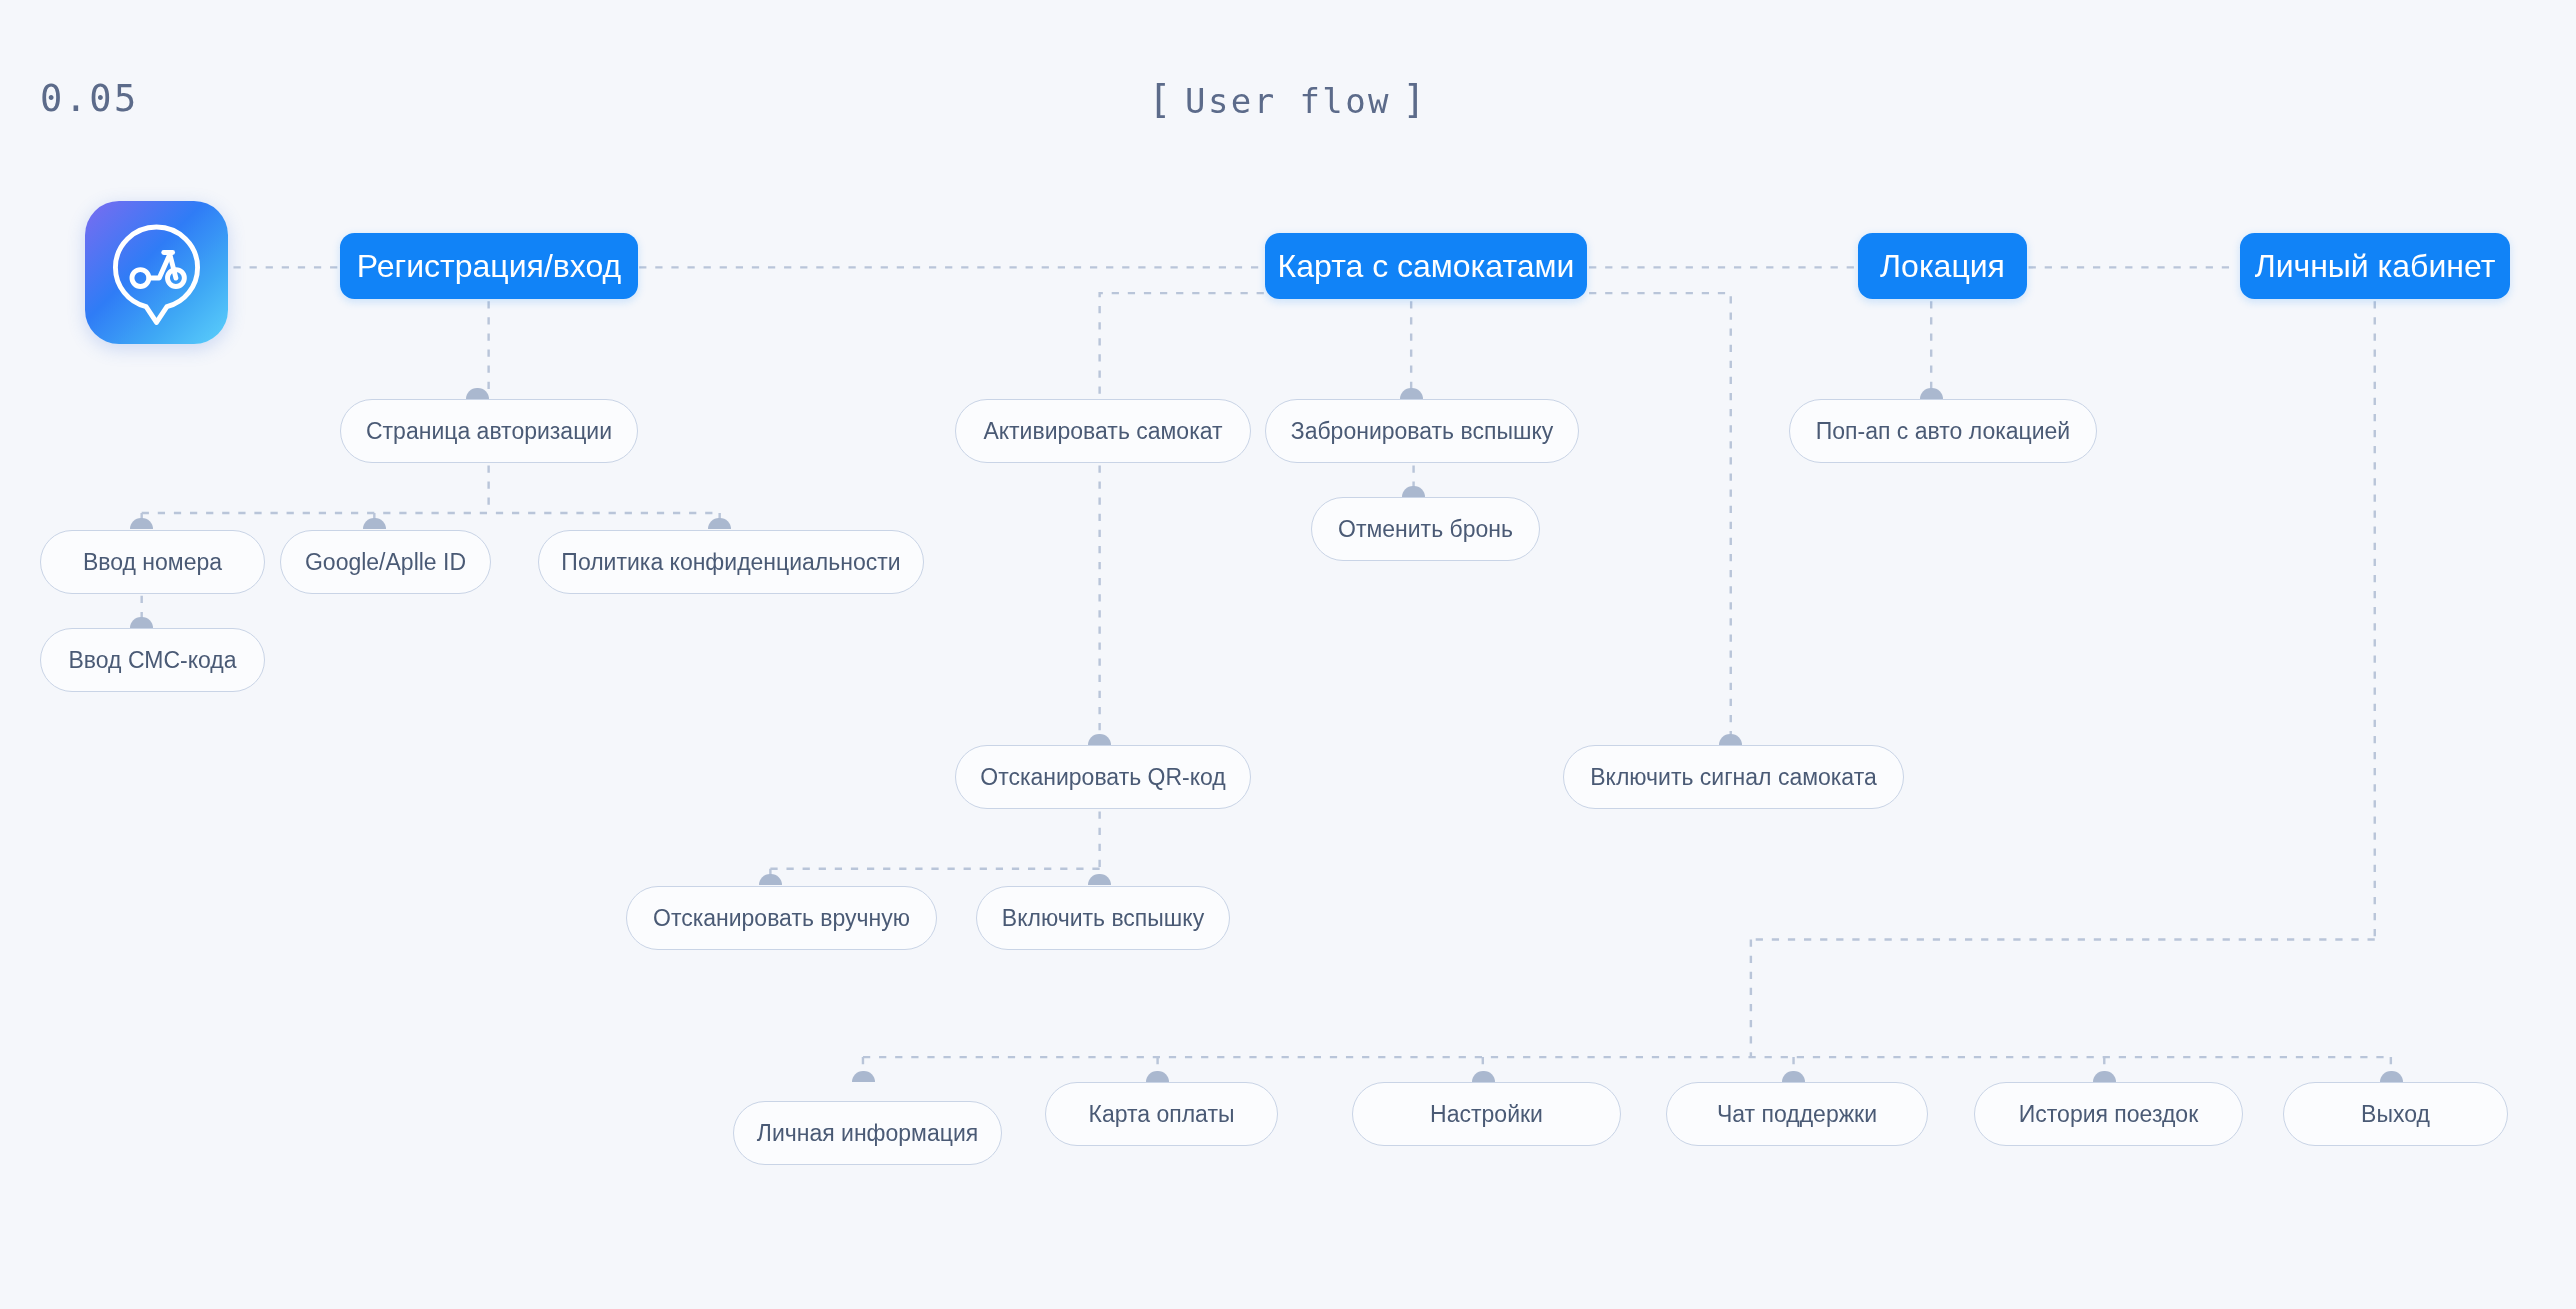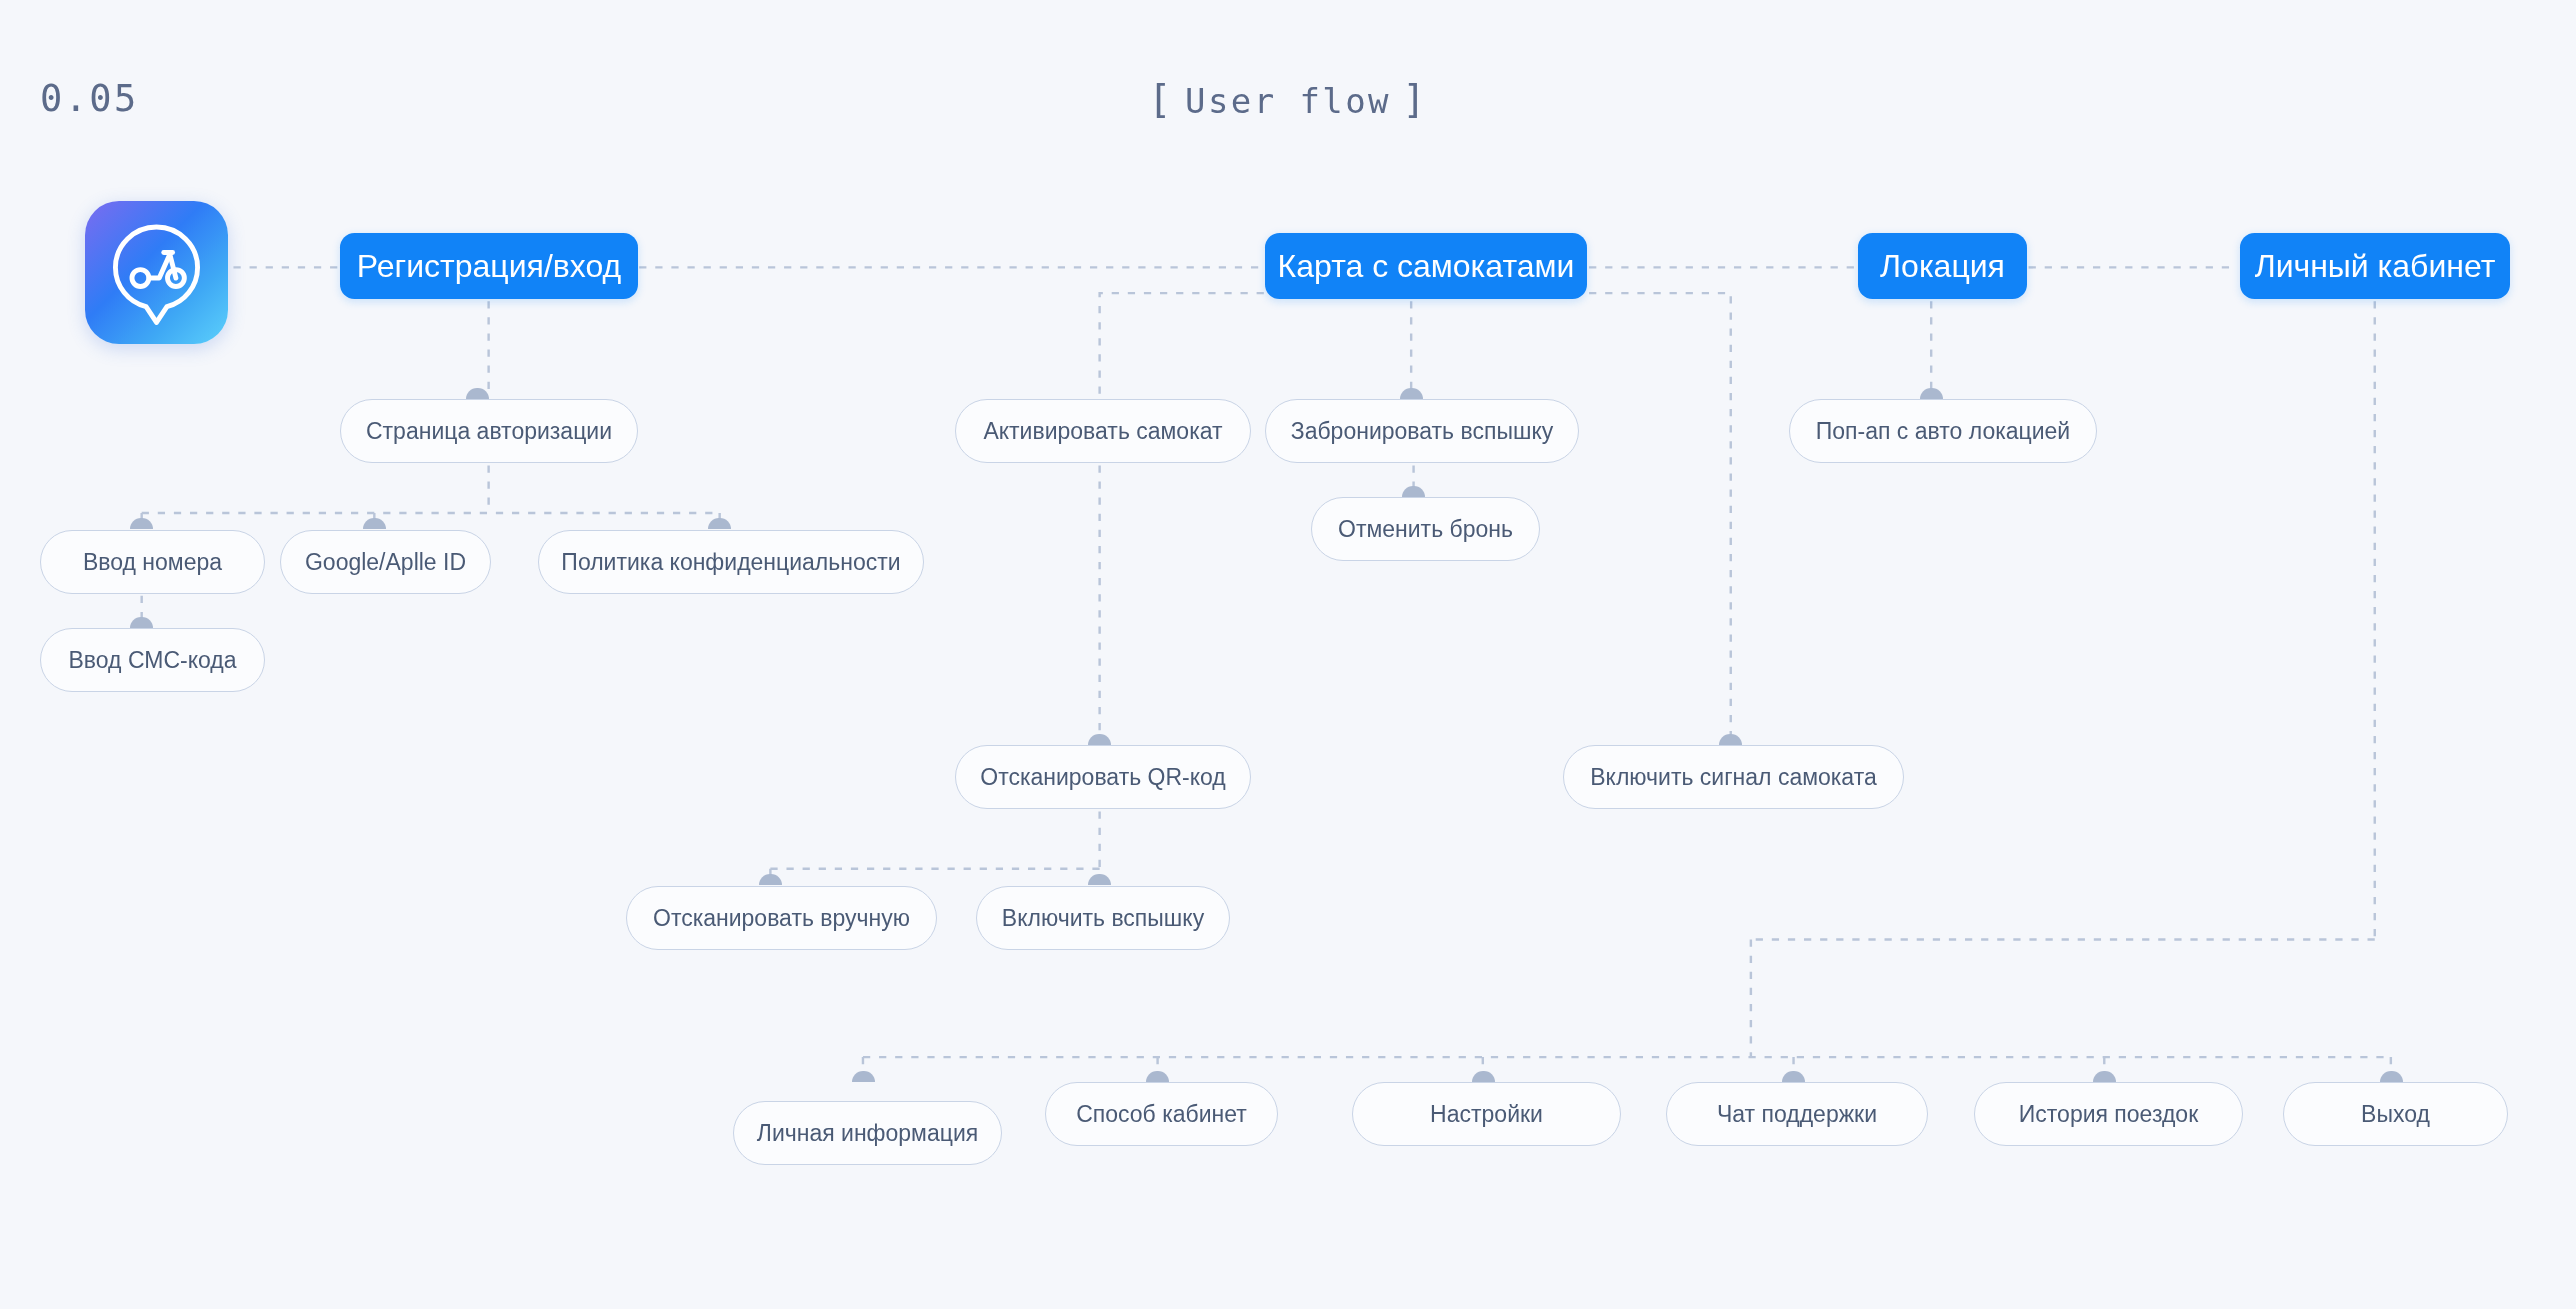--- a/index.html
+++ b/index.html
@@ -168,21 +168,21 @@
       <div class="node secondary" style="left: 40px; top: 530px; width: 225px;">Ввод номера</div>
       <div class="node secondary" style="left: 280px; top: 530px; width: 211px;">Google/Aplle ID</div>
       <div class="node secondary" style="left: 538px; top: 530px; width: 386px;">Политика конфиденциальности</div>
       <div class="node secondary" style="left: 1311px; top: 497px; width: 229px;">Отменить бронь</div>
       <div class="node secondary" style="left: 40px; top: 628px; width: 225px;">Ввод СМС-кода</div>
       <div class="node secondary" style="left: 955px; top: 745px; width: 296px;">Отсканировать QR-код</div>
       <div class="node secondary" style="left: 1563px; top: 745px; width: 341px; text-align: center;">Включить сигнал самоката</div>
       <div class="node secondary" style="left: 626px; top: 886px; width: 311px;">Отсканировать вручную</div>
       <div class="node secondary" style="left: 976px; top: 886px; width: 254px;">Включить вспышку</div>
       <div class="node secondary" style="left: 733px; top: 1101px; width: 269px;">Личная информация</div>
-      <div class="node secondary" style="left: 1045px; top: 1082px; width: 233px;">Способ кабинет</div>
+      <div class="node secondary" style="left: 1045px; top: 1082px; width: 233px;">Карта оплаты</div>
       <div class="node secondary" style="left: 1352px; top: 1082px; width: 269px;">Настройки</div>
       <div class="node secondary" style="left: 1666px; top: 1082px; width: 262px;">Чат поддержки</div>
       <div class="node secondary" style="left: 1974px; top: 1082px; width: 269px;">История поездок</div>
       <div class="node secondary" style="left: 2283px; top: 1082px; width: 225px;">Выход</div>
       <div class="head" style="left: 466px; top: 388px;"></div>
       <div class="head" style="left: 1400px; top: 388px;"></div>
       <div class="head" style="left: 1920px; top: 388px;"></div>
       <div class="head" style="left: 130px; top: 518px;"></div>
       <div class="head" style="left: 363px; top: 518px;"></div>
       <div class="head" style="left: 708px; top: 518px;"></div>

